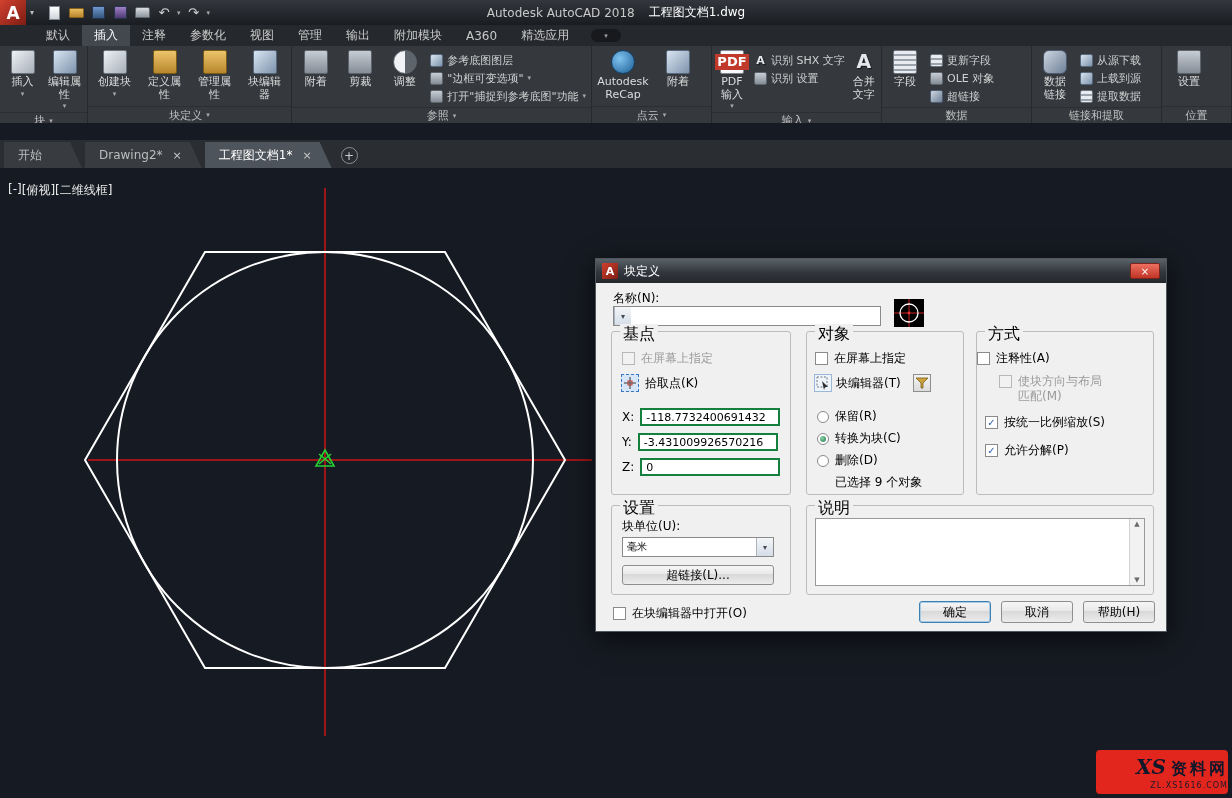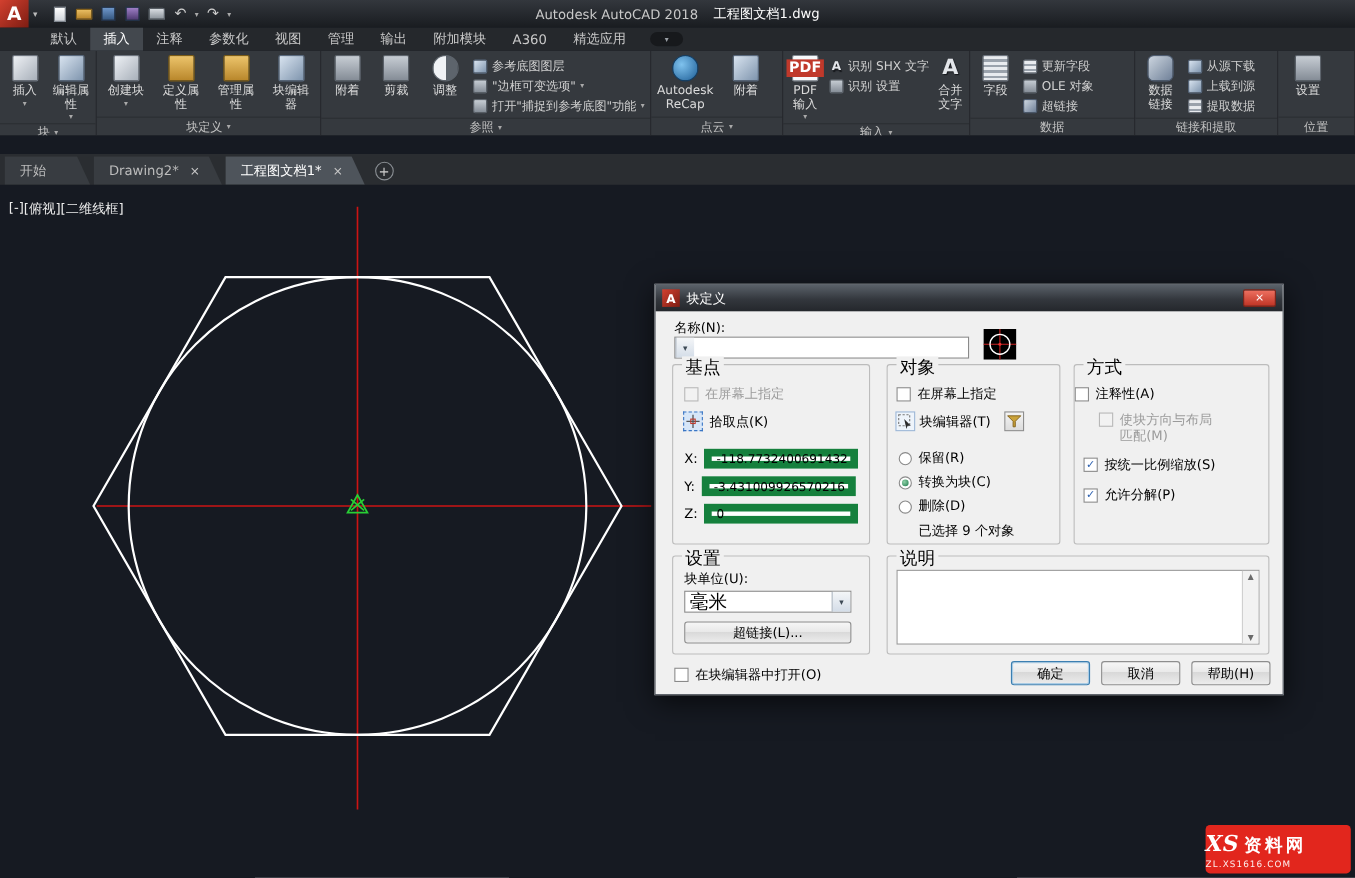--- a/index.html
+++ b/index.html
@@ -97,35 +97,35 @@
   .group-title { position:absolute; top:-8px; left:8px; background:#f0f0f0; padding:0 3px; font-size:16px; }
   .cb { width:13px; height:13px; background:#fff; border:1px solid #8a8a8a; display:inline-flex;
         align-items:center; justify-content:center; font-size:10px; color:#2d61b0; flex:0 0 auto; }
   .cb.checked::after { content:"✓"; font-weight:bold; }
   .cb.disabled { background:#f2f2f2; border-color:#b8b8b8; }
   .radio { width:12px; height:12px; border-radius:50%; background:#fff; border:1px solid #8a8a8a; position:relative; flex:0 0 auto; }
   .radio.selected::after { content:""; position:absolute; inset:2px; border-radius:50%;
                            background:radial-gradient(circle at 35% 35%,#8fd1a8,#1e7a4c); }
   .ctl-row { position:absolute; display:flex; align-items:center; gap:6px; }
   .gray { color:#9b9b9b; }
-  .field { background:#fff; border:7px solid #15803d; font-size:11px; padding:1px 4px; display:flex; align-items:center; }
+  .field { background:#fff; border:2px solid #15803d; font-size:11px; padding:1px 4px; display:flex; align-items:center; }
   .btn { background:linear-gradient(#f6f6f6,#e9e9e9 45%,#d8d8d8 46%,#ececec); border:1px solid #8e8e8e;
          border-radius:3px; font-size:12px; color:#000; display:flex; align-items:center; justify-content:center; }
   .btn.default { border-color:#3c7fb1; box-shadow:0 0 0 1px #a8cbe4 inset; }
   .pick-ico { width:18px; height:18px; background:#d6e6f8; border:1px dashed #3a76c4;
               display:flex; align-items:center; justify-content:center; }
   .sel-ico { width:18px; height:18px; display:flex; align-items:center; justify-content:center; }
   .textarea { position:absolute; background:#fff; border:1px solid #999; display:flex; }
   .ta-body { flex:1; }
   .ta-scroll { width:15px; border-left:1px solid #d0d0d0; background:#f2f2f2; display:flex; flex-direction:column;
                justify-content:space-between; align-items:center; font-size:7px; color:#6a6a6a; padding:1px 0; }
 
   
   .watermark { position:absolute; right:4px; bottom:4px; width:132px; height:44px; background:#e2261d;
-               border-radius:4px; color:#ffffff; display:flex; flex-direction:column; align-items:flex-start;
+               border-radius:4px; color:#0f172a; display:flex; flex-direction:column; align-items:flex-end;
                justify-content:center; z-index:50; }
   .wm-top { display:flex; align-items:baseline; gap:5px; }
   .wm-logo { font-family:"DejaVu Serif","Liberation Serif",serif; font-style:italic; font-weight:bold; font-size:20px; }
   .wm-name { font-size:16px; font-weight:bold; letter-spacing:3px; }
   .wm-url { font-size:8px; letter-spacing:1px; opacity:.92; margin-top:1px; }
 </style>
 </head>
 <body>
 
 <div class="app">
@@ -518,21 +518,21 @@
           <span>允许分解(P)</span>
         </div>
       </div>
 
       <div class="group" style="left:15px; top:222px; width:180px; height:90px;">
         <span class="group-title">设置</span>
         <div class="ctl-row" style="left:10px; top:12px;">
           <span>块单位(U):</span>
         </div>
         <div class="combo abs" style="left:10px; top:31px; width:152px; height:20px;">
-          <span class="combo-val" style="font-size:17px;">毫米</span>
+          <span class="combo-val" style="font-size:10px;">毫米</span>
           <span class="combo-arrow">▾</span>
         </div>
         <div class="btn abs" style="left:10px; top:59px; width:152px; height:20px;">
           <span>超链接(L)...</span>
         </div>
       </div>
 
       <div class="group" style="left:210px; top:222px; width:348px; height:90px;">
         <span class="group-title">说明</span>
         <div class="textarea" style="left:8px; top:12px; right:8px; bottom:8px;">

